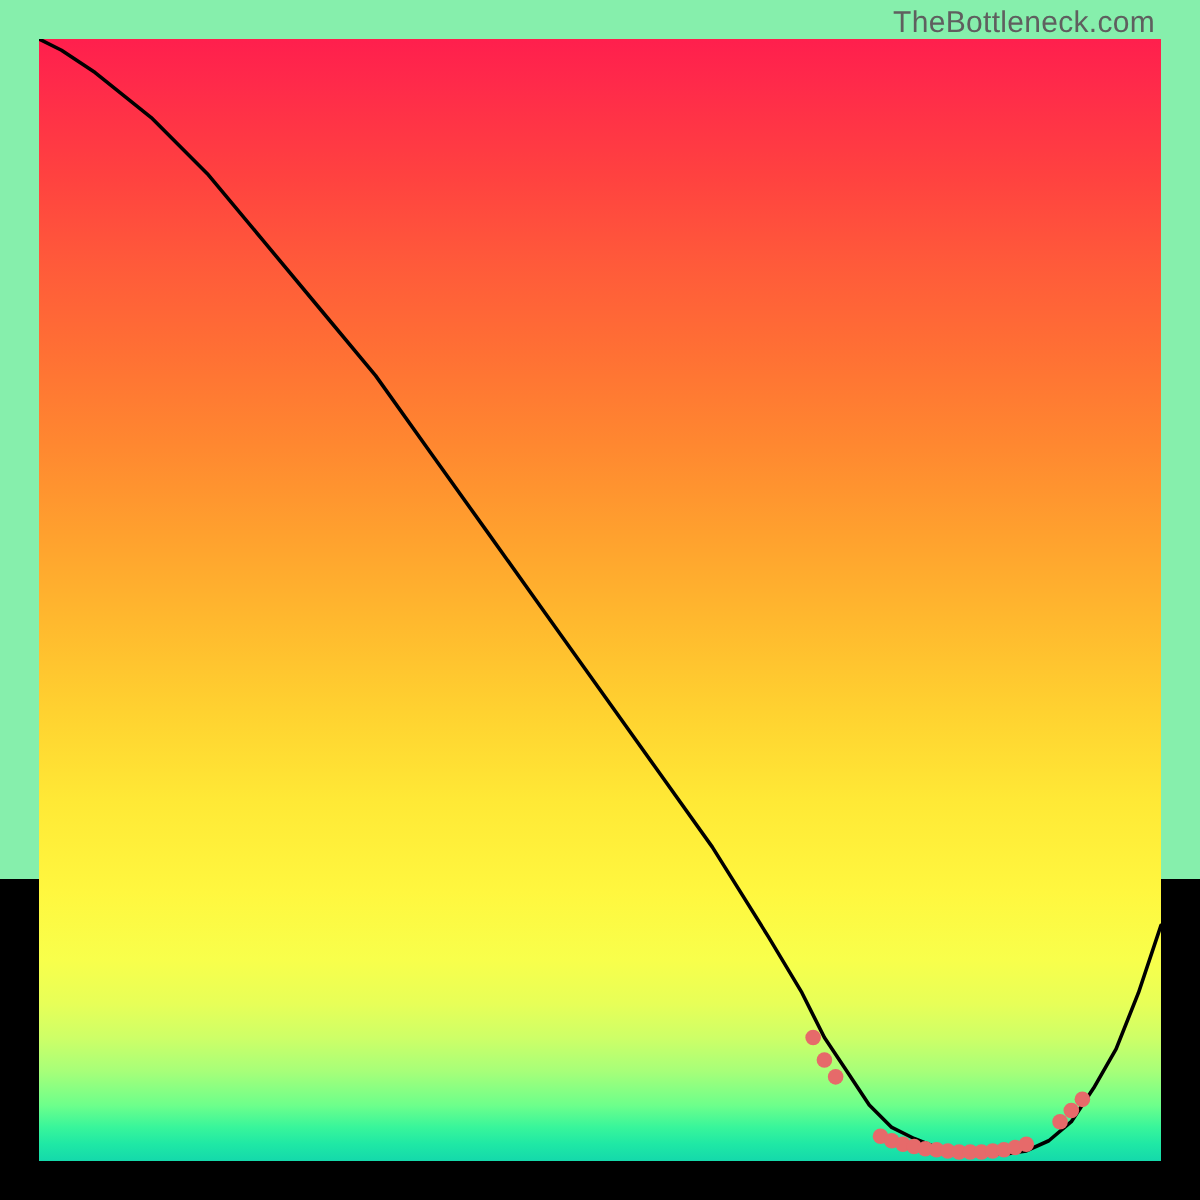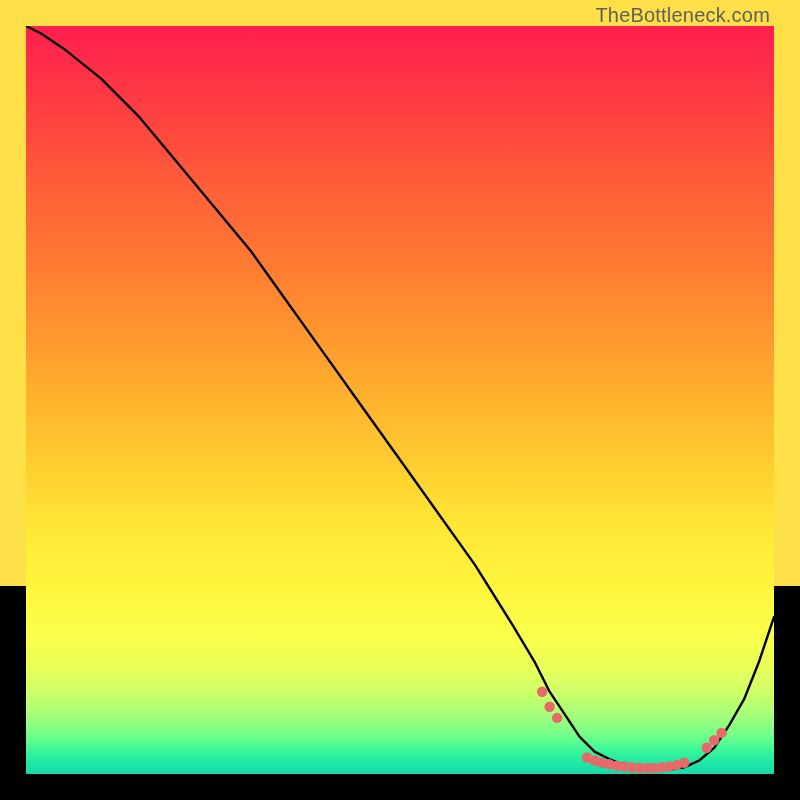--- a/index.html
+++ b/index.html
@@ -10,21 +10,21 @@
     background: #000;
     overflow: hidden;
     font-family: Arial, Helvetica, sans-serif;
   }
   .frame {
     position: absolute;
     top: 0;
     left: 0;
     width: 800px;
     height: 586px;
-    background: #fde047;
+    background: #86efac;
   }
   .plot-area {
     position: absolute;
     top: 26px;
     left: 26px;
     width: 748px;
     height: 748px;
     overflow: hidden;
   }
   .gradient {

